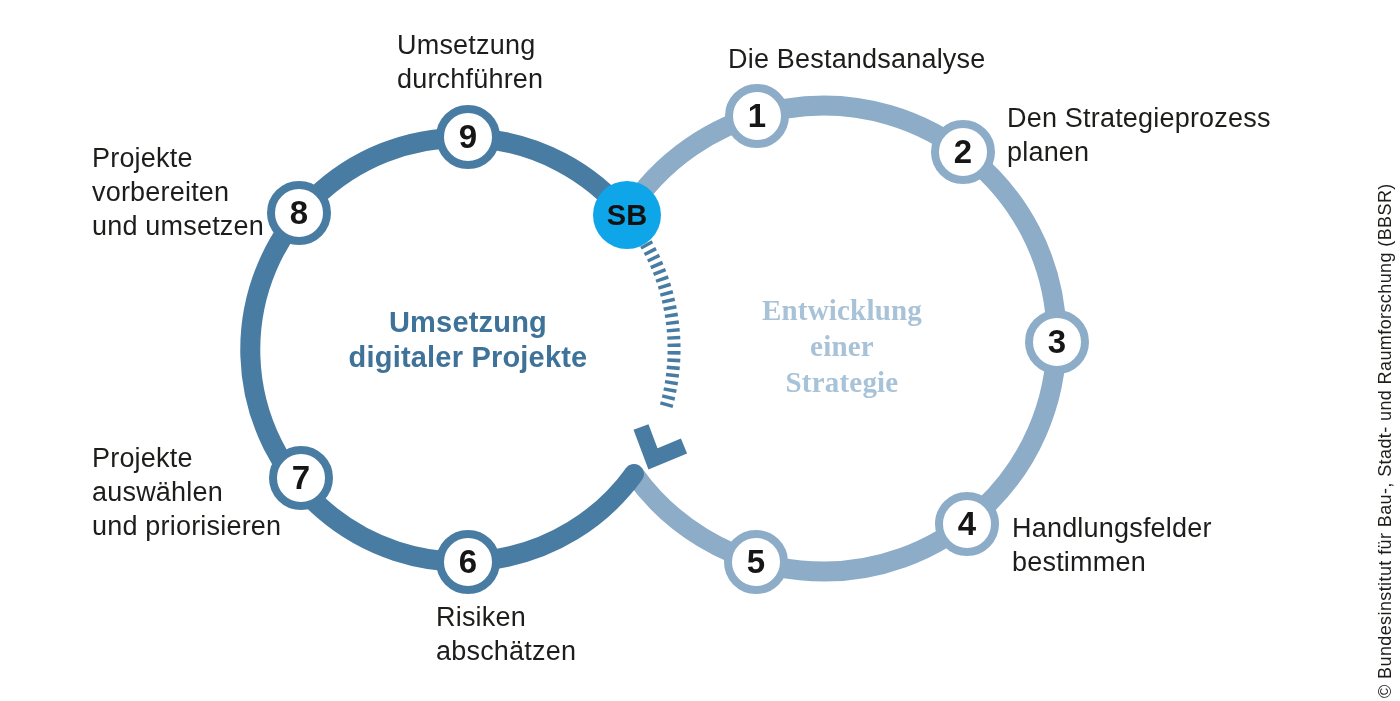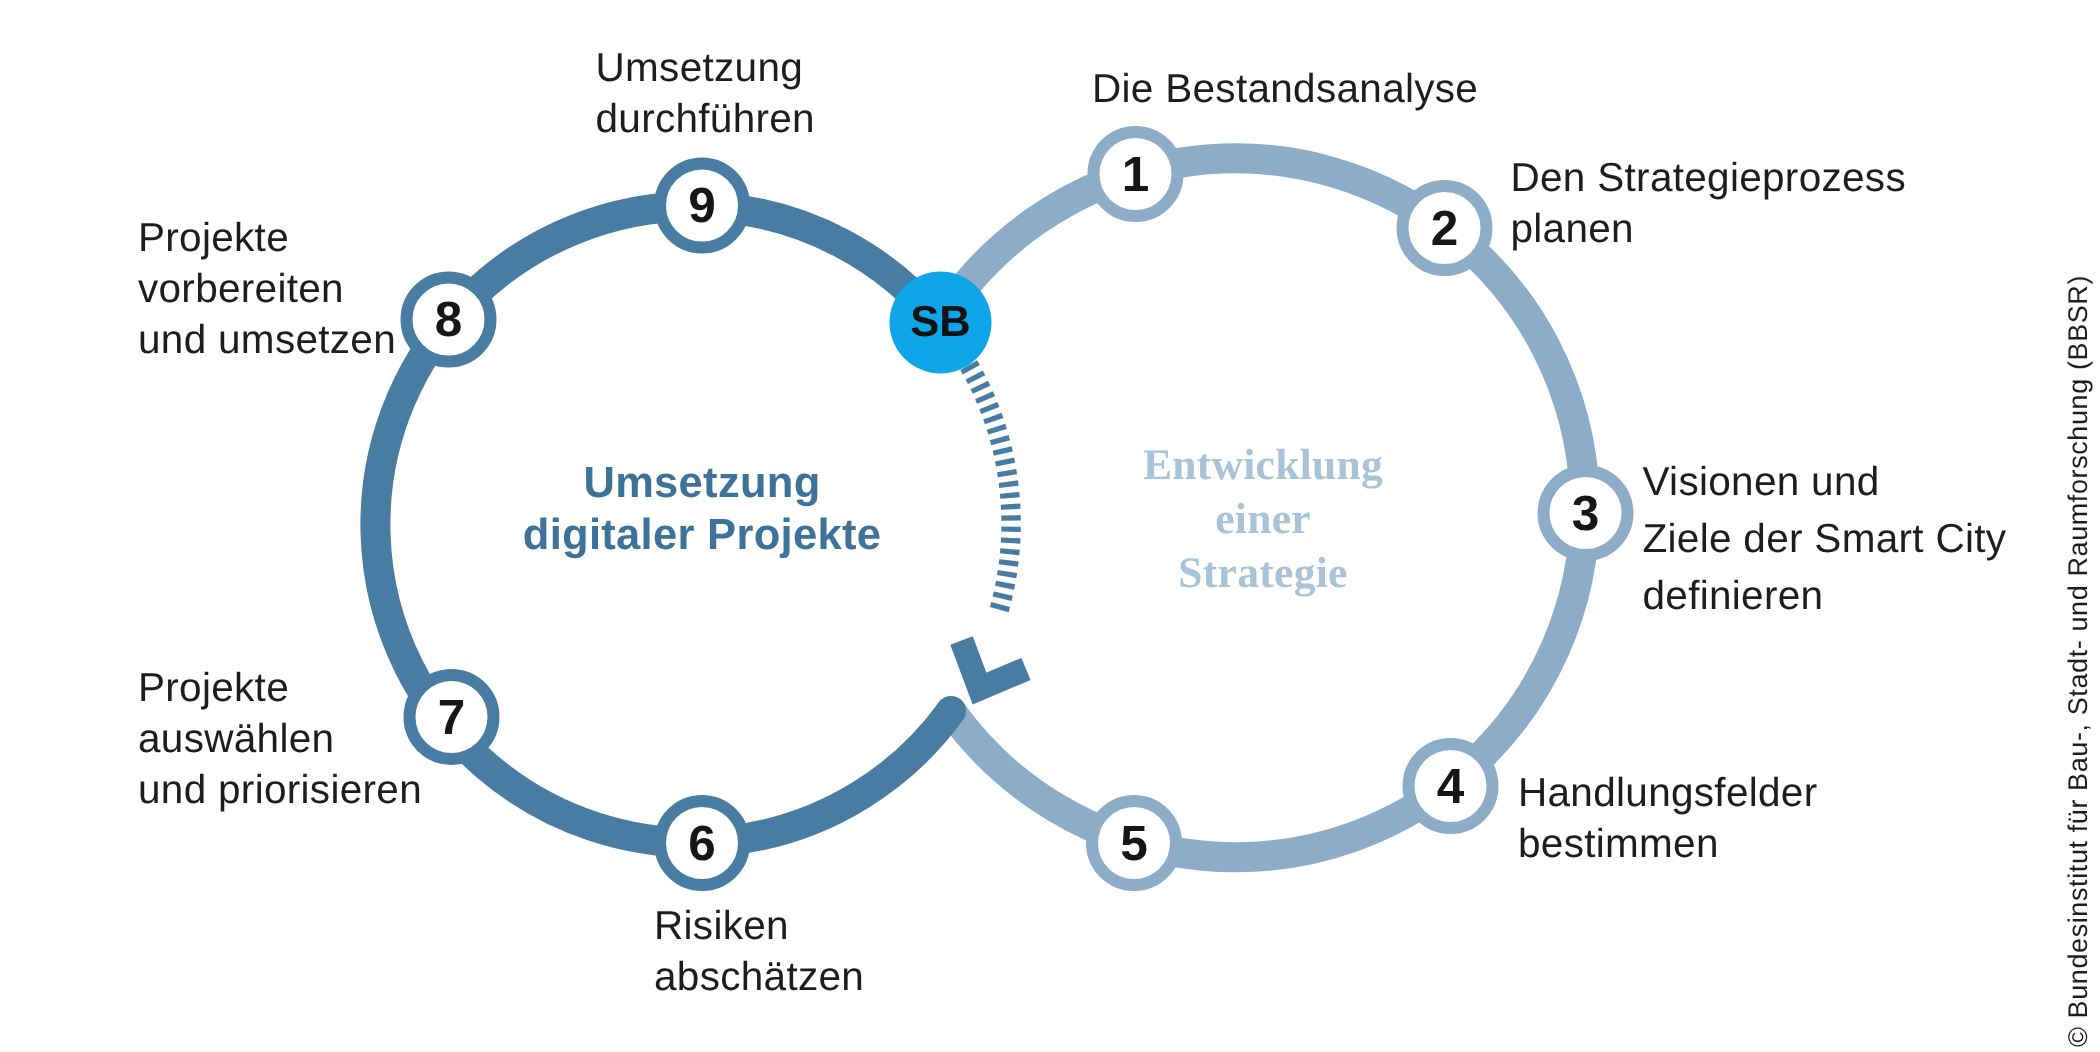--- a/index.html
+++ b/index.html
@@ -85,23 +85,20 @@
     <span>9</span>
   </div>
 
   <div class="node sb" style="left:593px;top:181px">
     <span>SB</span>
   </div>
 
   <div class="label" style="left:1007px;top:101px">Den Strategieprozess
 planen</div>
   <div class="label" style="left:728px;top:42px">Die Bestandsanalyse</div>
-  <div class="label" style="left:1095px;top:302px;line-height:38px">Visionen und
-Ziele der Smart City
-definieren</div>
   <div class="label" style="left:1012px;top:511px">Handlungsfelder
 bestimmen</div>
   <div class="label" style="left:436px;top:600px">Risiken
 abschätzen</div>
   <div class="label" style="left:92px;top:441px">Projekte
 auswählen
 und priorisieren</div>
   <div class="label" style="left:92px;top:141px">Projekte
 vorbereiten
 und umsetzen</div>

